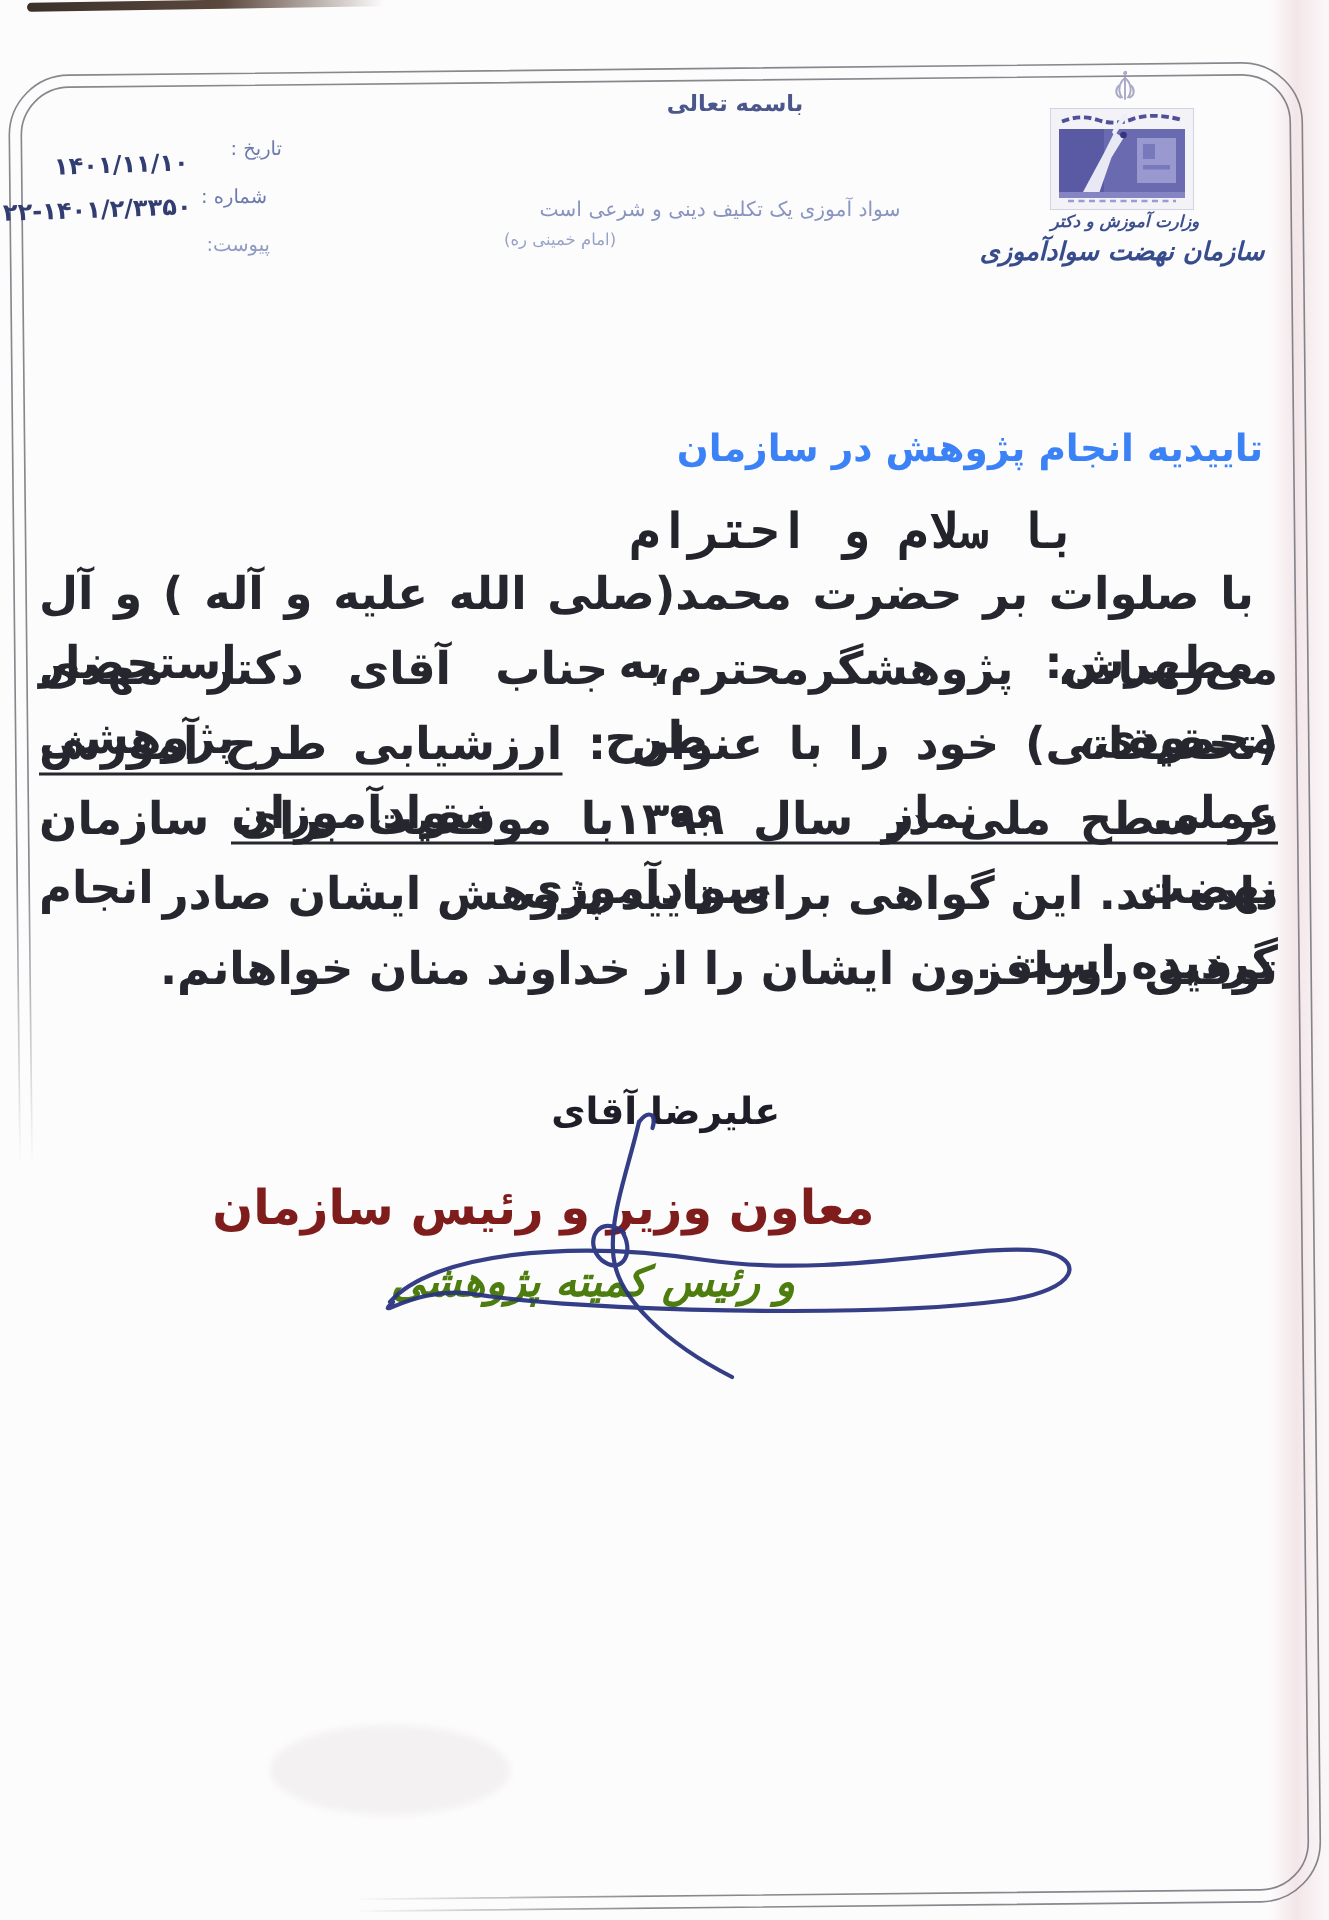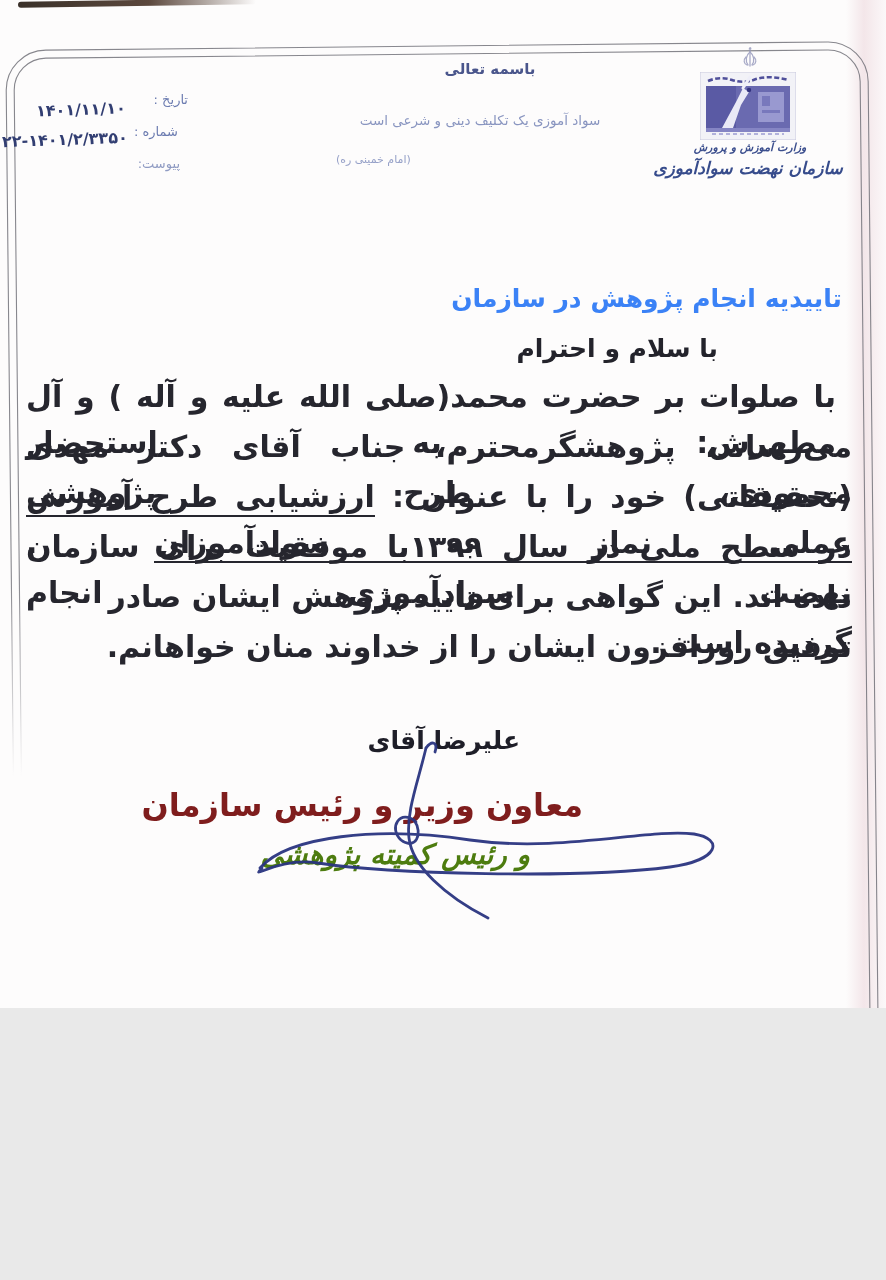--- a/index.html
+++ b/index.html
@@ -1,17 +1,17 @@
 <!DOCTYPE html>
 <html lang="fa"><head>
 <meta charset="utf-8">
 <style>
   html,body{margin:0;padding:0;background:#e9e9e9;}
   .page{
-    position:relative; width:886px; height:1008px; margin:0 auto;
+    position:relative; width:886px; height:1280px; margin:0 auto;
     background:#fdfcfc; overflow:hidden;
     font-family:"DejaVu Sans", sans-serif;
   }
   .abs{position:absolute;}
   
   .top-streak{
     left:18px; top:0; width:238px; height:6px;
     background:linear-gradient(90deg,#241a12 0%,#4a3428 55%,rgba(74,52,40,0) 100%);
     border-radius:3px; transform:rotate(-0.9deg); opacity:.9;
   }
@@ -39,43 +39,43 @@
     font-size:15px; color:#4a568c; font-weight:bold;
   }
   .hdr-label{
     font-size:13px; color:#6b7bb0; direction:rtl; letter-spacing:.5px;
   }
   .hdr-val{
     font-size:16px; font-weight:bold; color:#323e72;
     letter-spacing:1px; transform:rotate(-2deg); direction:ltr;
   }
   .slogan1{
-    left:330px; top:112px; width:300px; text-align:center;
+    left:330px; top:132px; width:300px; text-align:center;
     font-size:13.5px; color:#8995c0; direction:rtl;
   }
   .slogan2{
     left:336px; top:153px; font-size:11px; color:#96a1c8; direction:rtl;
   }
   .ministry{
     left:680px; top:141px; width:140px; text-align:center;
     font-size:11px; font-weight:bold; font-style:italic; color:#3c4f8e; direction:rtl;
   }
   .orgname{
     left:642px; top:158px; width:212px; text-align:center;
     font-size:17px; font-weight:bold; font-style:italic; color:#374c8c; direction:rtl;
   }
 
   
   .letter-title{
     right:44px; top:284px; font-size:25px; font-weight:bold;
     color:#3b82f6; direction:rtl; white-space:nowrap;
   }
   .salutation{
-    right:168px; top:334px; font-size:25px; font-weight:bold;
-    color:#23232b; direction:rtl; white-space:nowrap;
+    right:168px; top:334px; font-size:33px; font-weight:bold;
+    color:#23232b; direction:rtl; white-space:nowrap;font-family:Liberation Mono, monospace;
   }
   .letter-body{
     left:26px; right:34px; top:374px; direction:rtl;
     font-size:30px; font-weight:bold; color:#26262e;
   }
   .bline{height:50px; line-height:46px; text-align:right; overflow:visible;}
   .bline.just{text-align:justify; text-align-last:justify;}
   .bline.indent{padding-right:16px;}
   .uline{border-bottom:2px solid #26262e; padding-bottom:1px;}
 
@@ -133,21 +133,21 @@
     <rect x="58" y="20" width="26" height="30" fill="#9c9cd2" opacity="0.95"></rect>
     <rect x="62" y="24" width="8" height="10" fill="#7878bc"></rect>
     <rect x="62" y="38" width="18" height="3" fill="#7878bc"></rect>
     <path d="M22 56 L36 30 L43 16 L49 20 L41 33 L33 56 Z" fill="#e9e9f6"></path>
     <line x1="43" y1="16" x2="50" y2="5" stroke="#eeeef8" stroke-width="3" stroke-linecap="round"></line>
     <circle cx="49" cy="18" r="2.2" fill="#33337e"></circle>
     <rect x="6" y="56" width="84" height="4" fill="#8585c4"></rect>
     <line x1="12" y1="62" x2="84" y2="62" stroke="#9c9cd2" stroke-width="1.6" stroke-dasharray="4 3"></line>
   </svg>
 
-  <div class="abs ministry">وزارت آموزش و پرورش</div>
+  <div class="abs ministry">وزارت آموزش و دکتر</div>
   <div class="abs orgname">سازمان نهضت سوادآموزی</div>
 
   <div class="abs letter-title">تاییدیه انجام پژوهش در سازمان</div>
   <div class="abs salutation">با سلام و احترام</div>
 
   <div class="abs letter-body">
     <div class="bline just indent">با صلوات بر حضرت محمد(صلی الله علیه و آله ) و آل مطهرش: به استحضار</div>
     <div class="bline just">می‌رساند، پژوهشگرمحترم، جناب آقای دکتر مهدی محمودی، طرح پژوهشی</div>
     <div class="bline just"><span>(تحقیقاتی) خود را  با عنوان : </span><span class="uline">ارزشیابی طرح آموزش عملی نماز به سوادآموزان</span><span> .</span></div>
     <div class="bline just">در سطح ملی در سال ۱۳۹۹با موفقیت برای سازمان نهضت سوادآموزی انجام</div>

